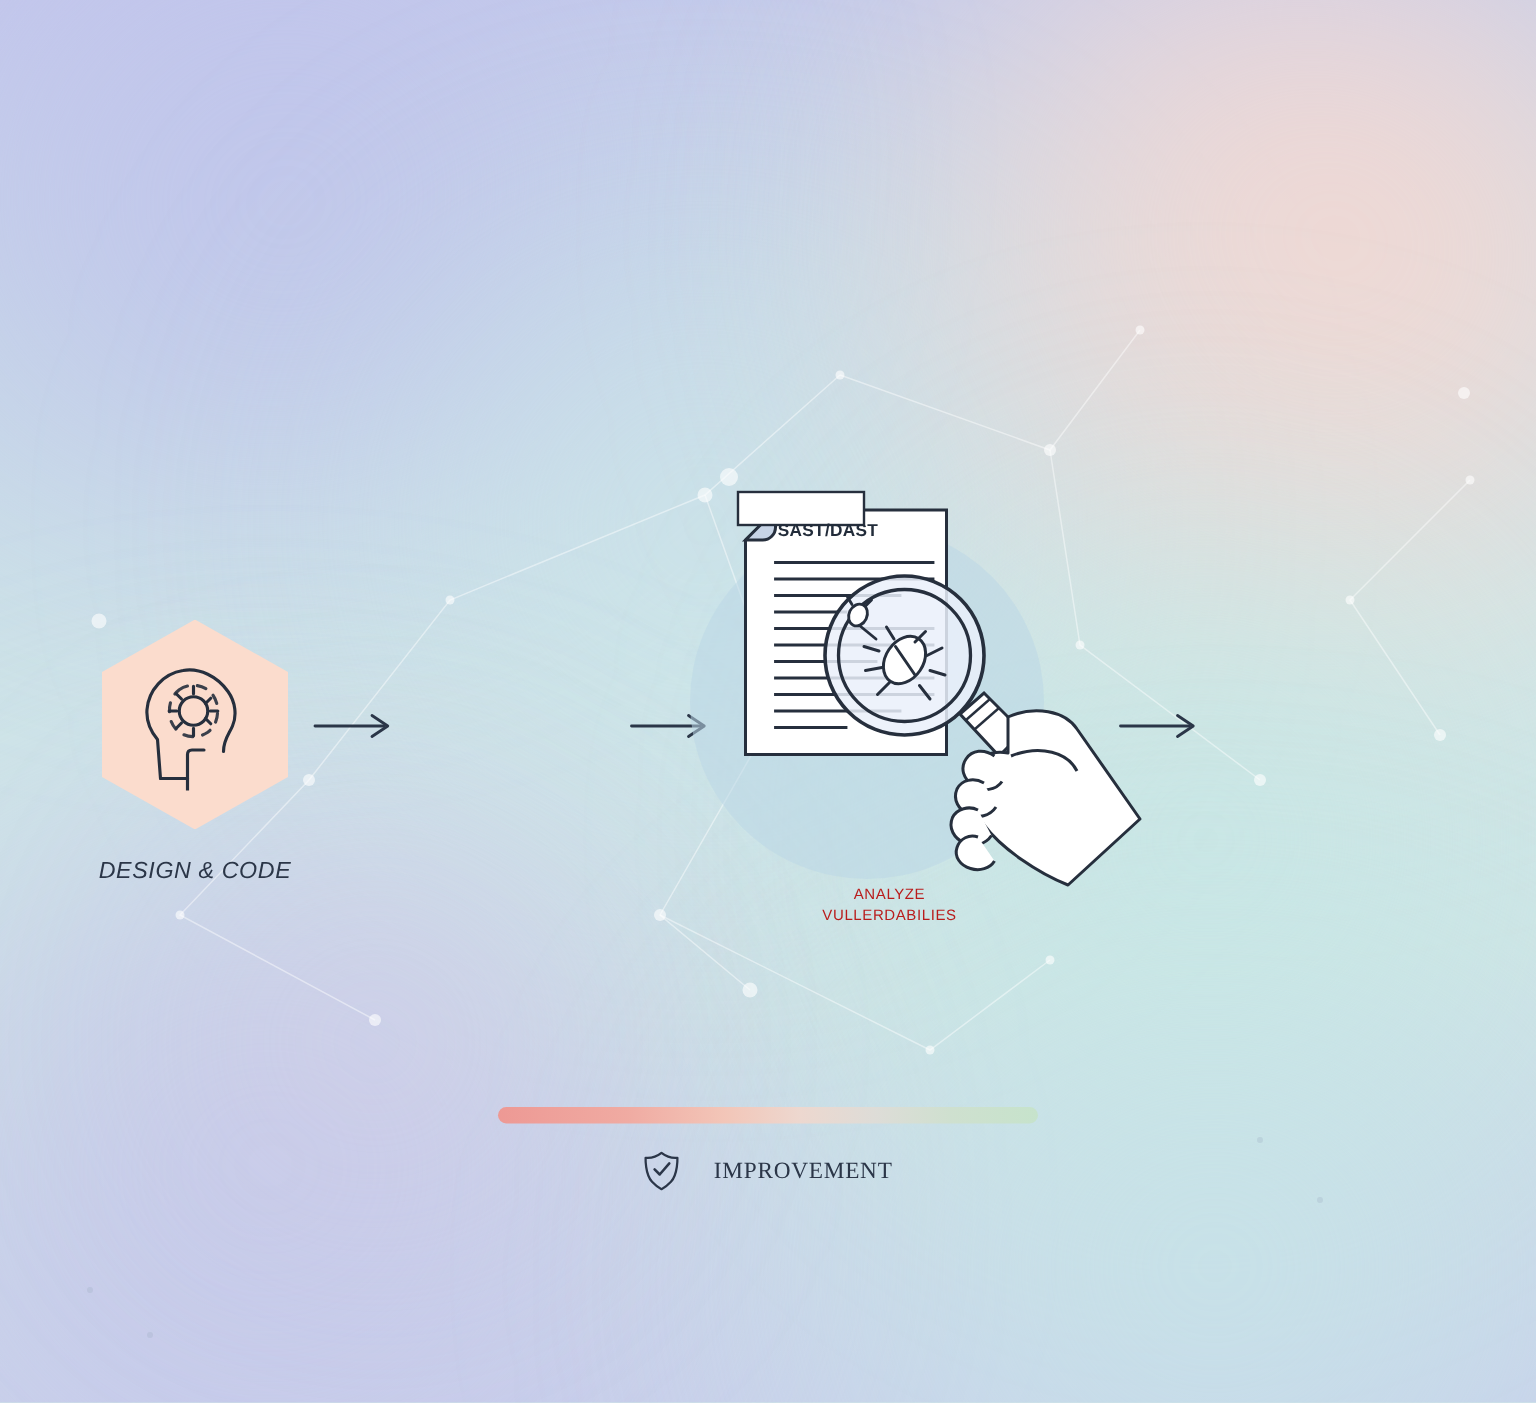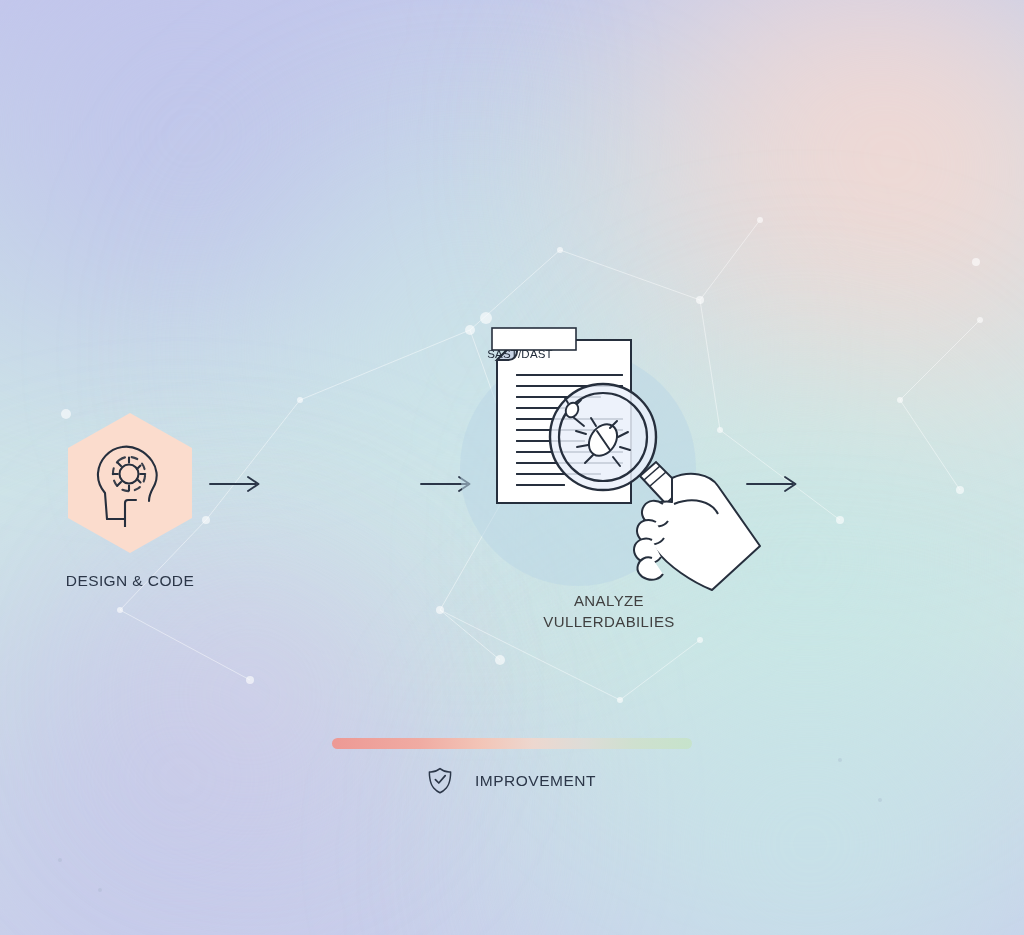--- a/index.html
+++ b/index.html
@@ -46,50 +46,50 @@
     clip-path:polygon(50% 0%,100% 25%,100% 75%,50% 100%,0% 75%,0% 25%);
     display:flex; align-items:center; justify-content:center;
   }
   .hex svg{ display:block; }
   .step-label{
     margin-top:18px; font-size:15.5px; letter-spacing:0.4px;
     color:#2b3648; line-height:1.3; white-space:pre-line; font-weight:400;
   }
 
   
-  #step-1{ left:50px;  top:413px; width:160px; }
+  #step-1{ left:50px;  top:413px; width:160px;font-style:italic; }
   #step-1 .hex{ margin:0 auto; background:#fbdccd; }
   #step-2{ left:259px; top:413px; width:160px; }
   #step-2 .hex{ margin:0 auto; background:#c7ebd5; }
   #step-4{ left:797px; top:413px; width:160px; }
   #step-4 .hex{ margin:0 auto; background:#c3c6ee; }
 
   .arrow{ position:absolute; width:56px; height:22px; }
   #arrow-1{ left:208px; top:473px; }
   #arrow-2{ left:419px; top:473px; }
   #arrow-3{ left:745px; top:473px; }
 
   
   #step-3{ position:absolute; left:460px; top:318px; width:340px; height:330px; }
   #analyze-art{ position:absolute; left:0; top:0; }
   #step-3-label{
-    position:absolute; left:16px; top:272px; width:266px; text-align:center;
-    font-size:15px; letter-spacing:0.4px; color:#404040; line-height:1.42;
+    position:absolute; left:0; top:272px; width:266px; text-align:center;
+    font-size:10px; letter-spacing:0.4px; color:#b91c1c; line-height:1.42;
     white-space:pre-line;
   }
 
   
   #improvement{ position:absolute; left:332px; top:738px; width:360px; }
   #improvement-bar{
     height:11px; border-radius:6px;
     background:linear-gradient(90deg,#f0948d 0%, #f3a79c 24%, #f6c4b4 42%, #f0d7cd 56%, #dfdcd6 70%, #cfe0cd 84%, #c6e3c9 100%);
     opacity:0.92;
   }
   #improvement-caption{
-    margin-top:18px; display:flex; align-items:center; justify-content:center; gap:23px;
+    margin-top:18px; display:flex; align-items:center; justify-content:center; gap:23px;font-family:Liberation Serif, serif;
   }
   #improvement-text{
     font-size:15.5px; letter-spacing:0.5px; color:#2b3648;
   }
   #improvement-shield-icon{ display:block; }
 </style>
 </head>
 <body>
 
 <div id="bg-layer">
@@ -234,23 +234,23 @@
         <path d="M196 204 C189 200 181 202 178 208 C175 215 179 222 186 225
                  C192 228 200 226 204 220" fill="#ffffff" stroke="#262f3d" stroke-width="2"></path>
         <path d="M192 222 C186 219 178 221 175 227 C172 234 176 241 183 244
                  C189 247 197 245 201 239" fill="#ffffff" stroke="#262f3d" stroke-width="2"></path>
         <path d="M192 240 C186 238 180 241 178 247 C176 253 180 259 187 261
                  C193 263 200 261 203 256" fill="#ffffff" stroke="#262f3d" stroke-width="2"></path>
         <path d="M214 186 C234 178 252 184 258 196" stroke="#262f3d" stroke-width="2" fill="none"></path>
       </g>
     </svg>
 
-    <div style="position:absolute;left:20px;top:26px;width:80px;height:20px;
+    <div style="position:absolute;left:52px;top:26px;width:80px;height:20px;
                 display:flex;align-items:center;justify-content:center;
-                font-size:11.5px;color:#222c3a;letter-spacing:0.2px;">SAST/DAST</div>
+                font-size:11.5px;color:#222c3a;letter-spacing:0.2px;font-weight:bold;">SAST/DAST</div>
 
     <div id="step-3-label">ANALYZE
 VULLERDABILIES</div>
   </div>
 
   <svg class="arrow" id="arrow-3" viewBox="0 0 56 22" fill="none">
     <path d="M2 11 H48" stroke="#2b3648" stroke-width="1.9" stroke-linecap="round"></path>
     <path d="M40 4 L50.5 11 L40 18" stroke="#2b3648" stroke-width="1.9" stroke-linecap="round" stroke-linejoin="round" fill="none"></path>
   </svg>
 

